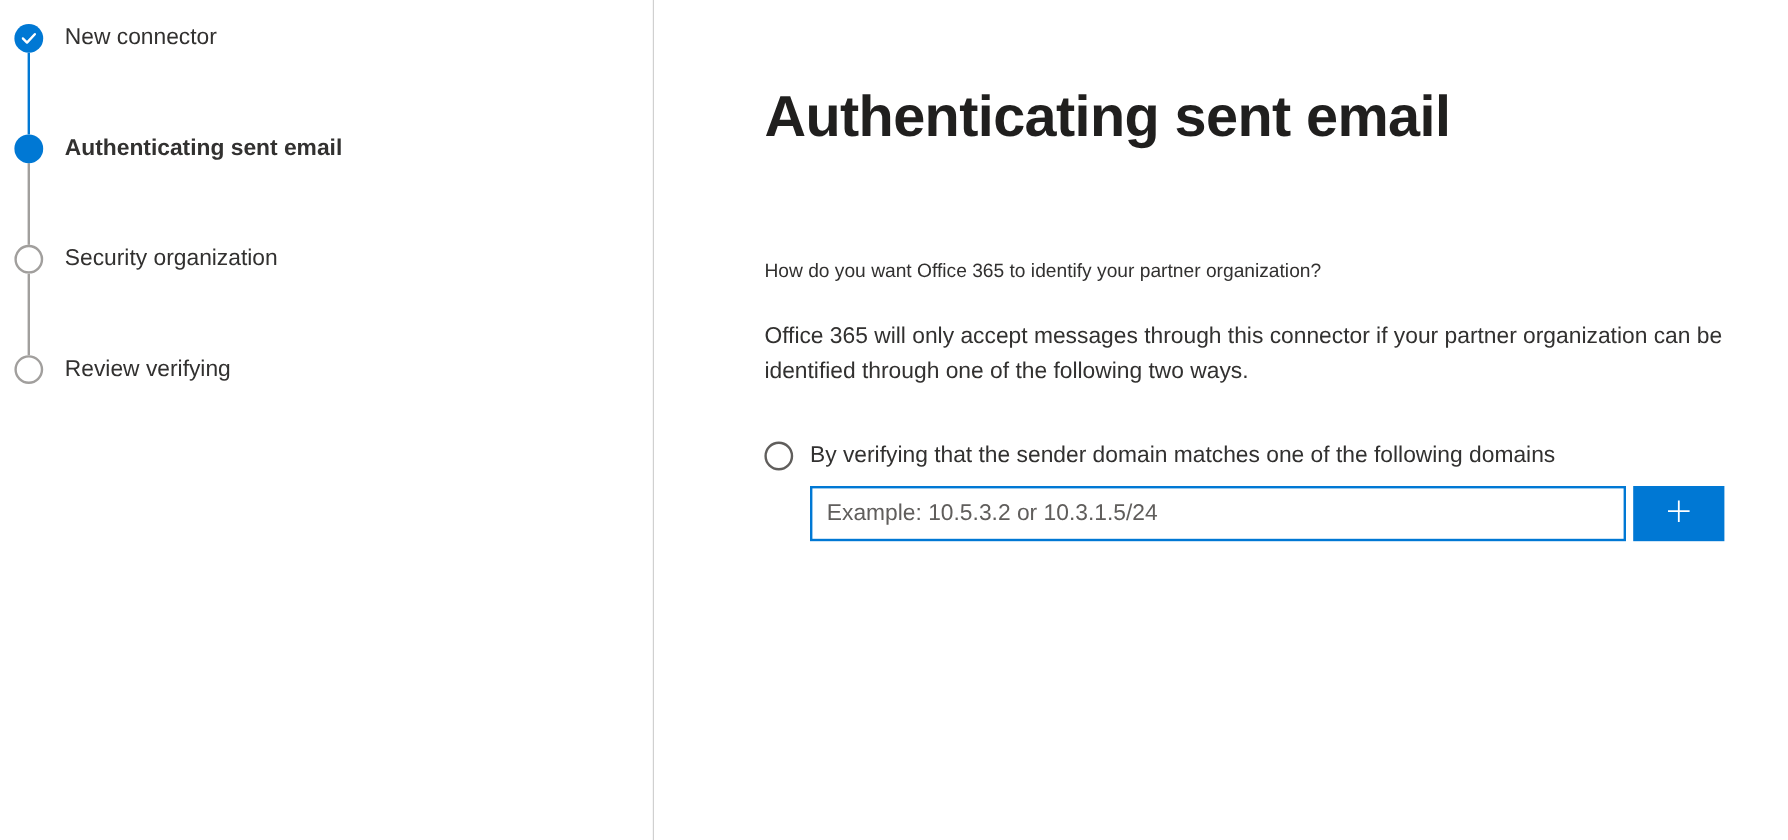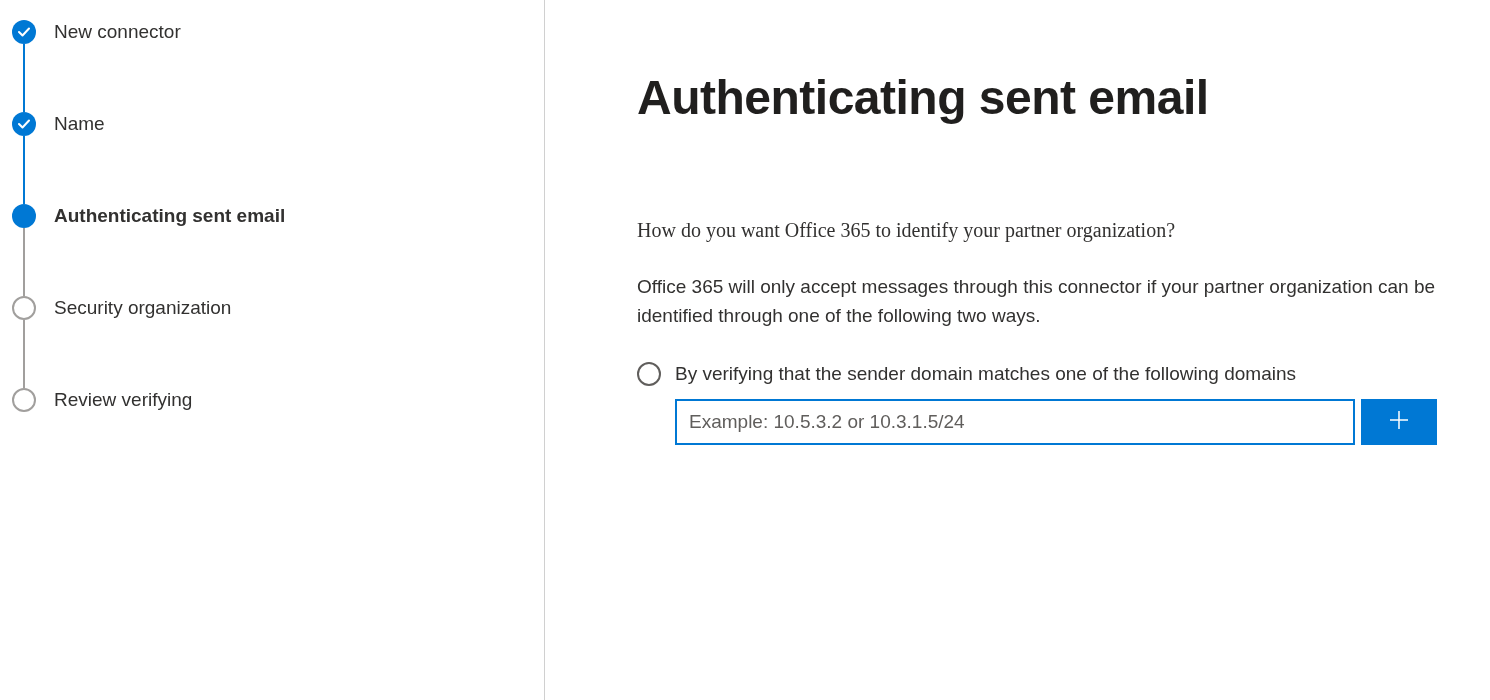--- a/index.html
+++ b/index.html
@@ -89,30 +89,29 @@
       padding: 70px 30px 0 92px;
     }
     .page-title {
       font-size: 48px;
       font-weight: 800;
       color: #201f1e;
       margin-bottom: 90px;
       letter-spacing: -0.5px;
     }
     .question-text {
-      font-size: 20px;
+      font-size: 16px;
       color: #323130;
       margin-bottom: 28px;
       line-height: 1.5;
-      font-family: Liberation Serif, serif;
     }
     .description-text {
       font-size: 19px;
       color: #323130;
-      margin-bottom: 30px;
+      margin-bottom: 42px;
       line-height: 1.5;
     }
     .radio-group {
       display: flex;
       flex-direction: row;
       gap: 20px;
     }
     .radio-option {
       display: flex;
       align-items: flex-start;
@@ -213,29 +212,20 @@
   <ul class="step-list">
     <li class="step-item completed">
       <span class="step-circle completed">
         <svg viewBox="0 0 12 12" fill="none">
             <path d="M1 6L4.5 9.5L11 2.5" stroke="white" stroke-width="2" stroke-linecap="round" stroke-linejoin="round"></path>
           </svg>
       </span>
       <span class="step-label">New connector</span>
       <span class="connector-line"></span>
     </li>
-    <li class="step-item completed">
-      <span class="step-circle completed">
-        <svg viewBox="0 0 12 12" fill="none">
-            <path d="M1 6L4.5 9.5L11 2.5" stroke="white" stroke-width="2" stroke-linecap="round" stroke-linejoin="round"></path>
-          </svg>
-      </span>
-      <span class="step-label">Name</span>
-      <span class="connector-line"></span>
-    </li>
     <li class="step-item current">
       <span class="step-circle current"></span>
       <span class="step-label">Authenticating sent email</span>
       <span class="connector-line"></span>
     </li>
     <li class="step-item">
       <span class="step-circle upcoming"></span>
       <span class="step-label">Security organization</span>
       <span class="connector-line"></span>
     </li>

